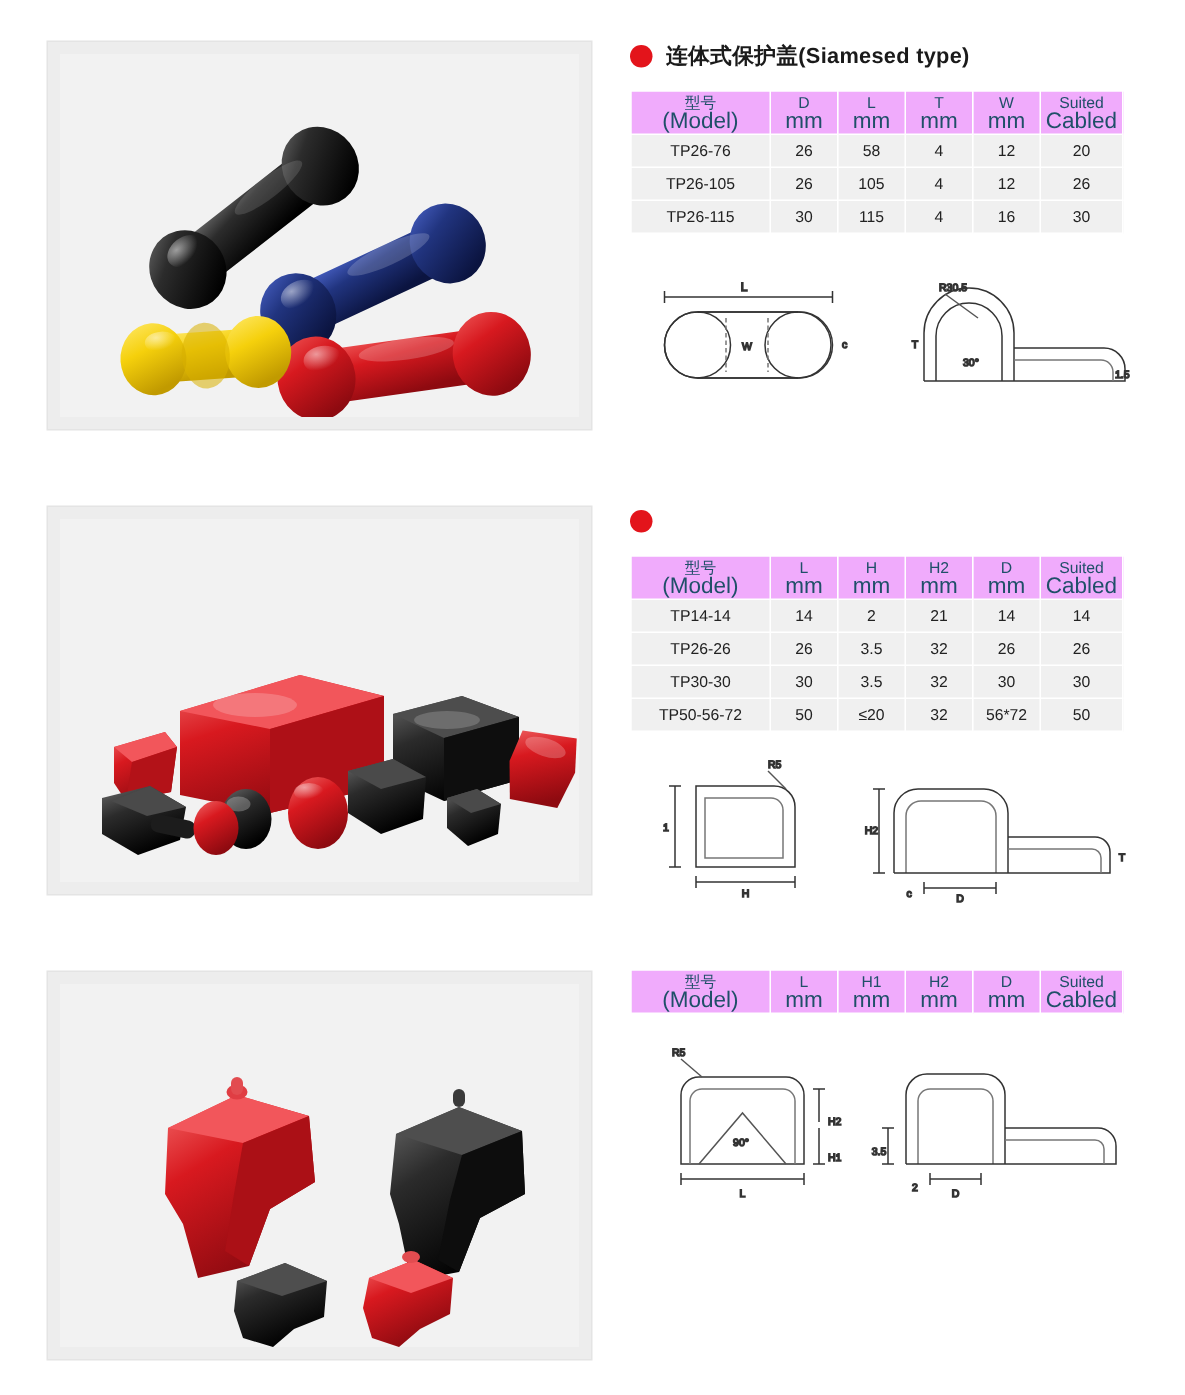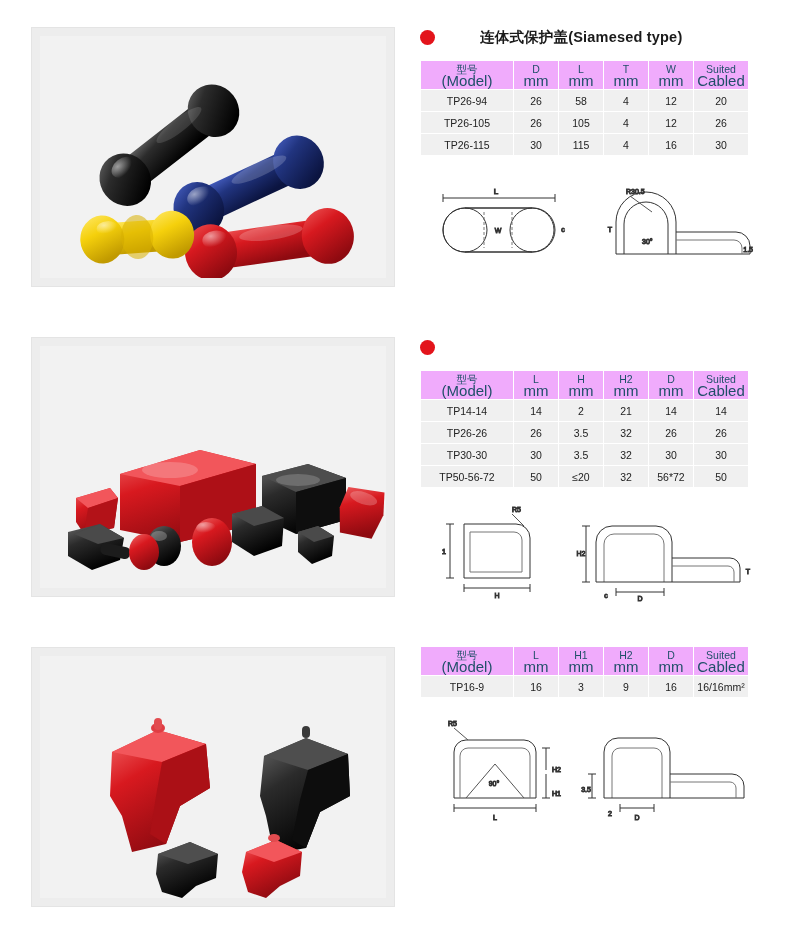--- a/index.html
+++ b/index.html
@@ -50,21 +50,20 @@
     position: absolute;
     left: 420px;
     top: 26px;
     width: 336px;
   }
   .heading {
     display: flex;
     align-items: center;
     margin: 0 0 12px 0;
     height: 22px;
-    gap: 36px;
   }
   .bullet {
     width: 15px;
     height: 15px;
     border-radius: 50%;
     background: #e3141b;
     margin-right: 9px;
     flex: 0 0 auto;
   }
   .heading-text {
@@ -218,21 +217,21 @@
             <span class="l2">mm</span>
           </th>
           <th style="width:54px">
             <span class="l1">Suited</span>
             <span class="l2">Cabled</span>
           </th>
         </tr>
       </thead>
       <tbody>
         <tr>
-          <td class="model">TP26-94</td>
+          <td class="model">TP26-76</td>
           <td>26</td>
           <td>58</td>
           <td>4</td>
           <td>12</td>
           <td>20</td>
         </tr>
         <tr>
           <td class="model">TP26-105</td>
           <td>26</td>
           <td>105</td>
@@ -541,28 +540,20 @@
             <span class="l1">D</span>
             <span class="l2">mm</span>
           </th>
           <th style="width:54px">
             <span class="l1">Suited</span>
             <span class="l2">Cabled</span>
           </th>
         </tr>
       </thead>
       <tbody>
-        <tr>
-          <td class="model">TP16-9</td>
-          <td>16</td>
-          <td>3</td>
-          <td>9</td>
-          <td>16</td>
-          <td>16/16mm²</td>
-        </tr>
       </tbody>
     </table>
 
     <div class="drawing">
       <svg width="336" height="110" viewBox="0 0 336 110">
         <g fill="none" stroke="#333" stroke-width="1">
 
           <path d="M34 86 L34 40 A12 12 0 0 1 46 28 L104 28 A12 12 0 0 1 116 40 L116 86 Z"></path>
           <path d="M40 86 L40 44 A8 8 0 0 1 48 36 L102 36 A8 8 0 0 1 110 44 L110 86" stroke="#777"></path>
           <path d="M46 86 L75 52 L104 86" stroke="#555"></path>

